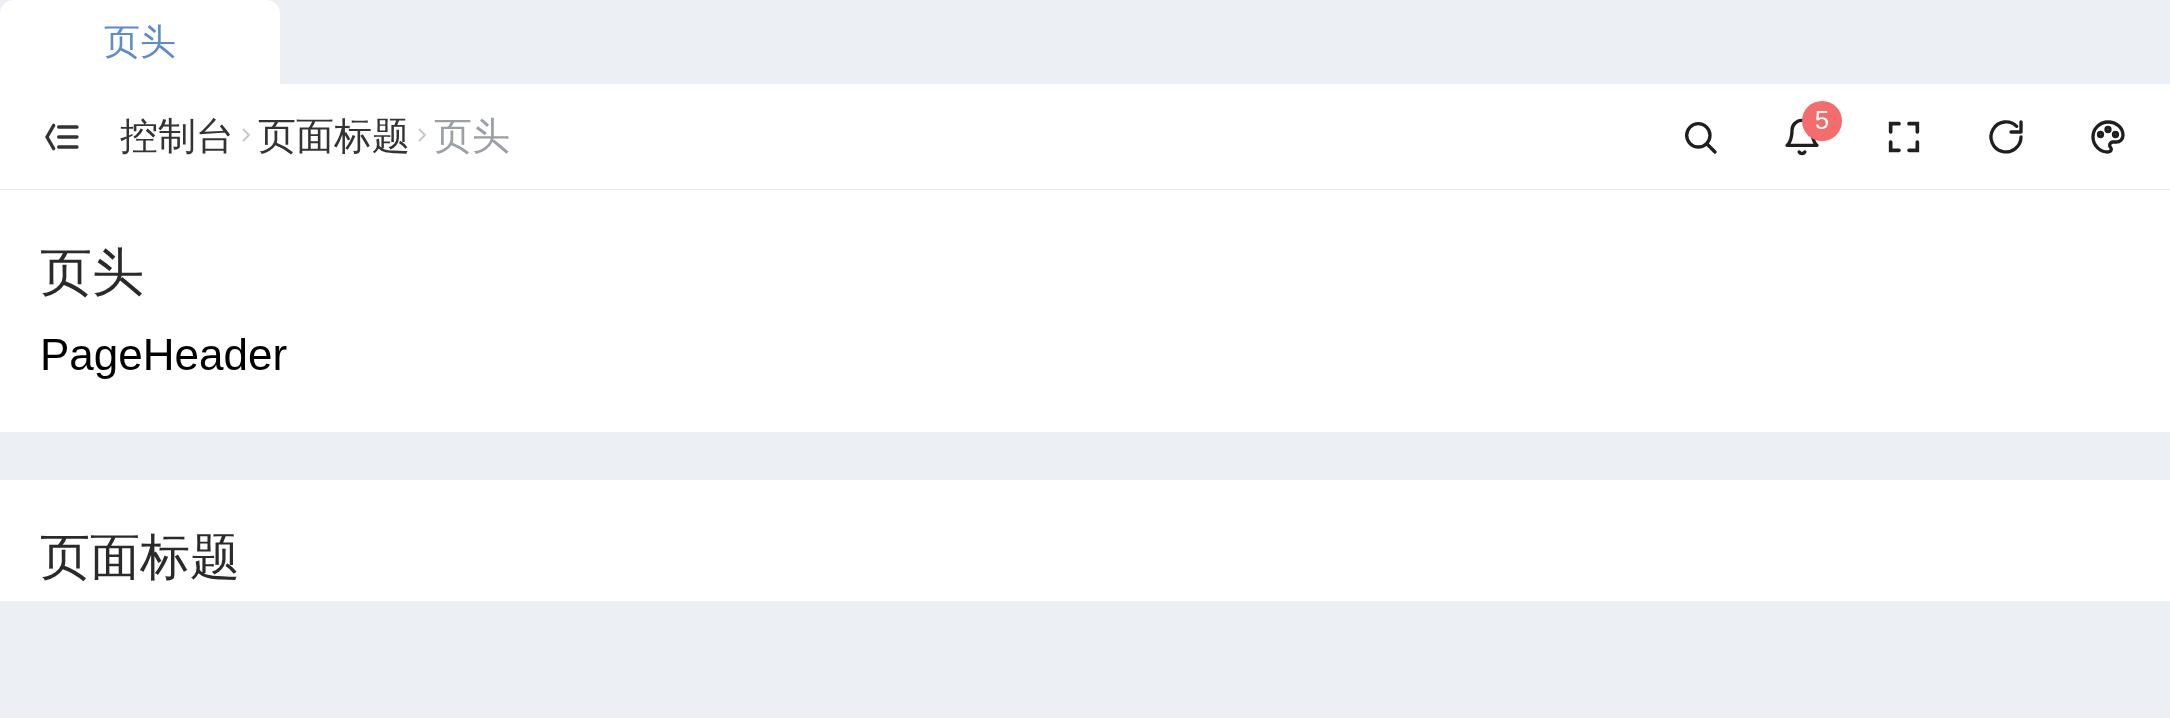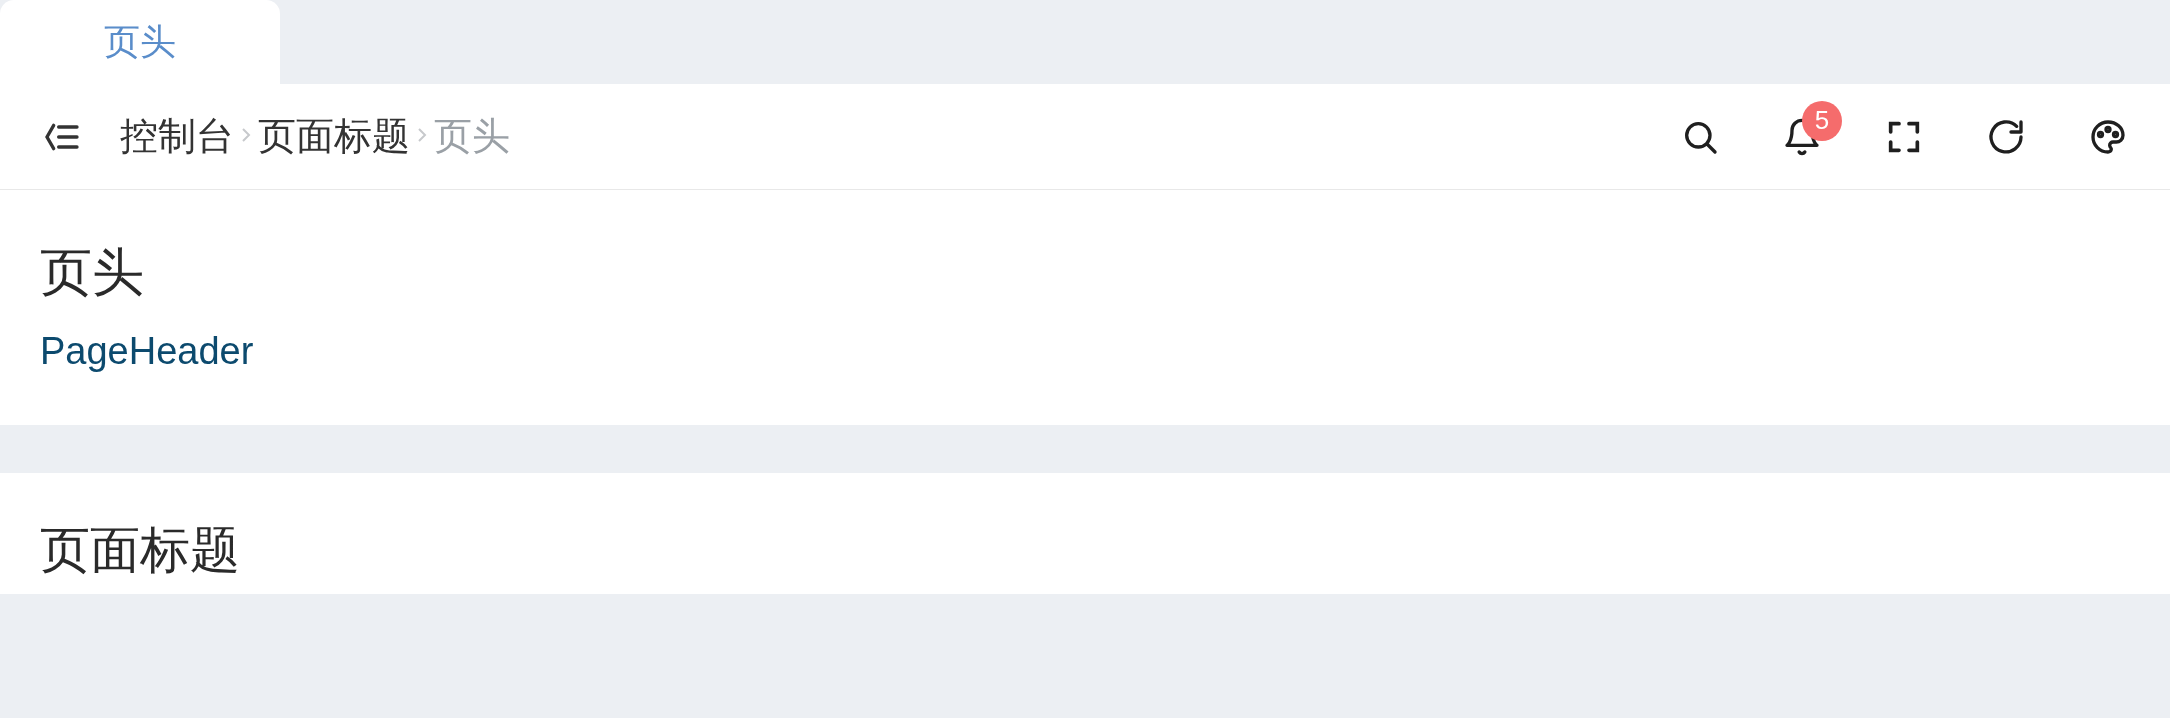--- a/index.html
+++ b/index.html
@@ -119,22 +119,22 @@
     background: #ffffff;
     padding: 48px 40px 52px 40px;
   }
   .page-title {
     font-size: 52px;
     font-weight: 500;
     color: #2a2a2a;
     margin-bottom: 22px;
   }
   .page-subtitle {
-    font-size: 38px;
-    color: #0c4a6e;
+    font-size: 44px;
+    color: #000000;
   }
 
   
   .gap {
     height: 48px;
     background: #eceff3;
   }
 
   
   .section {

